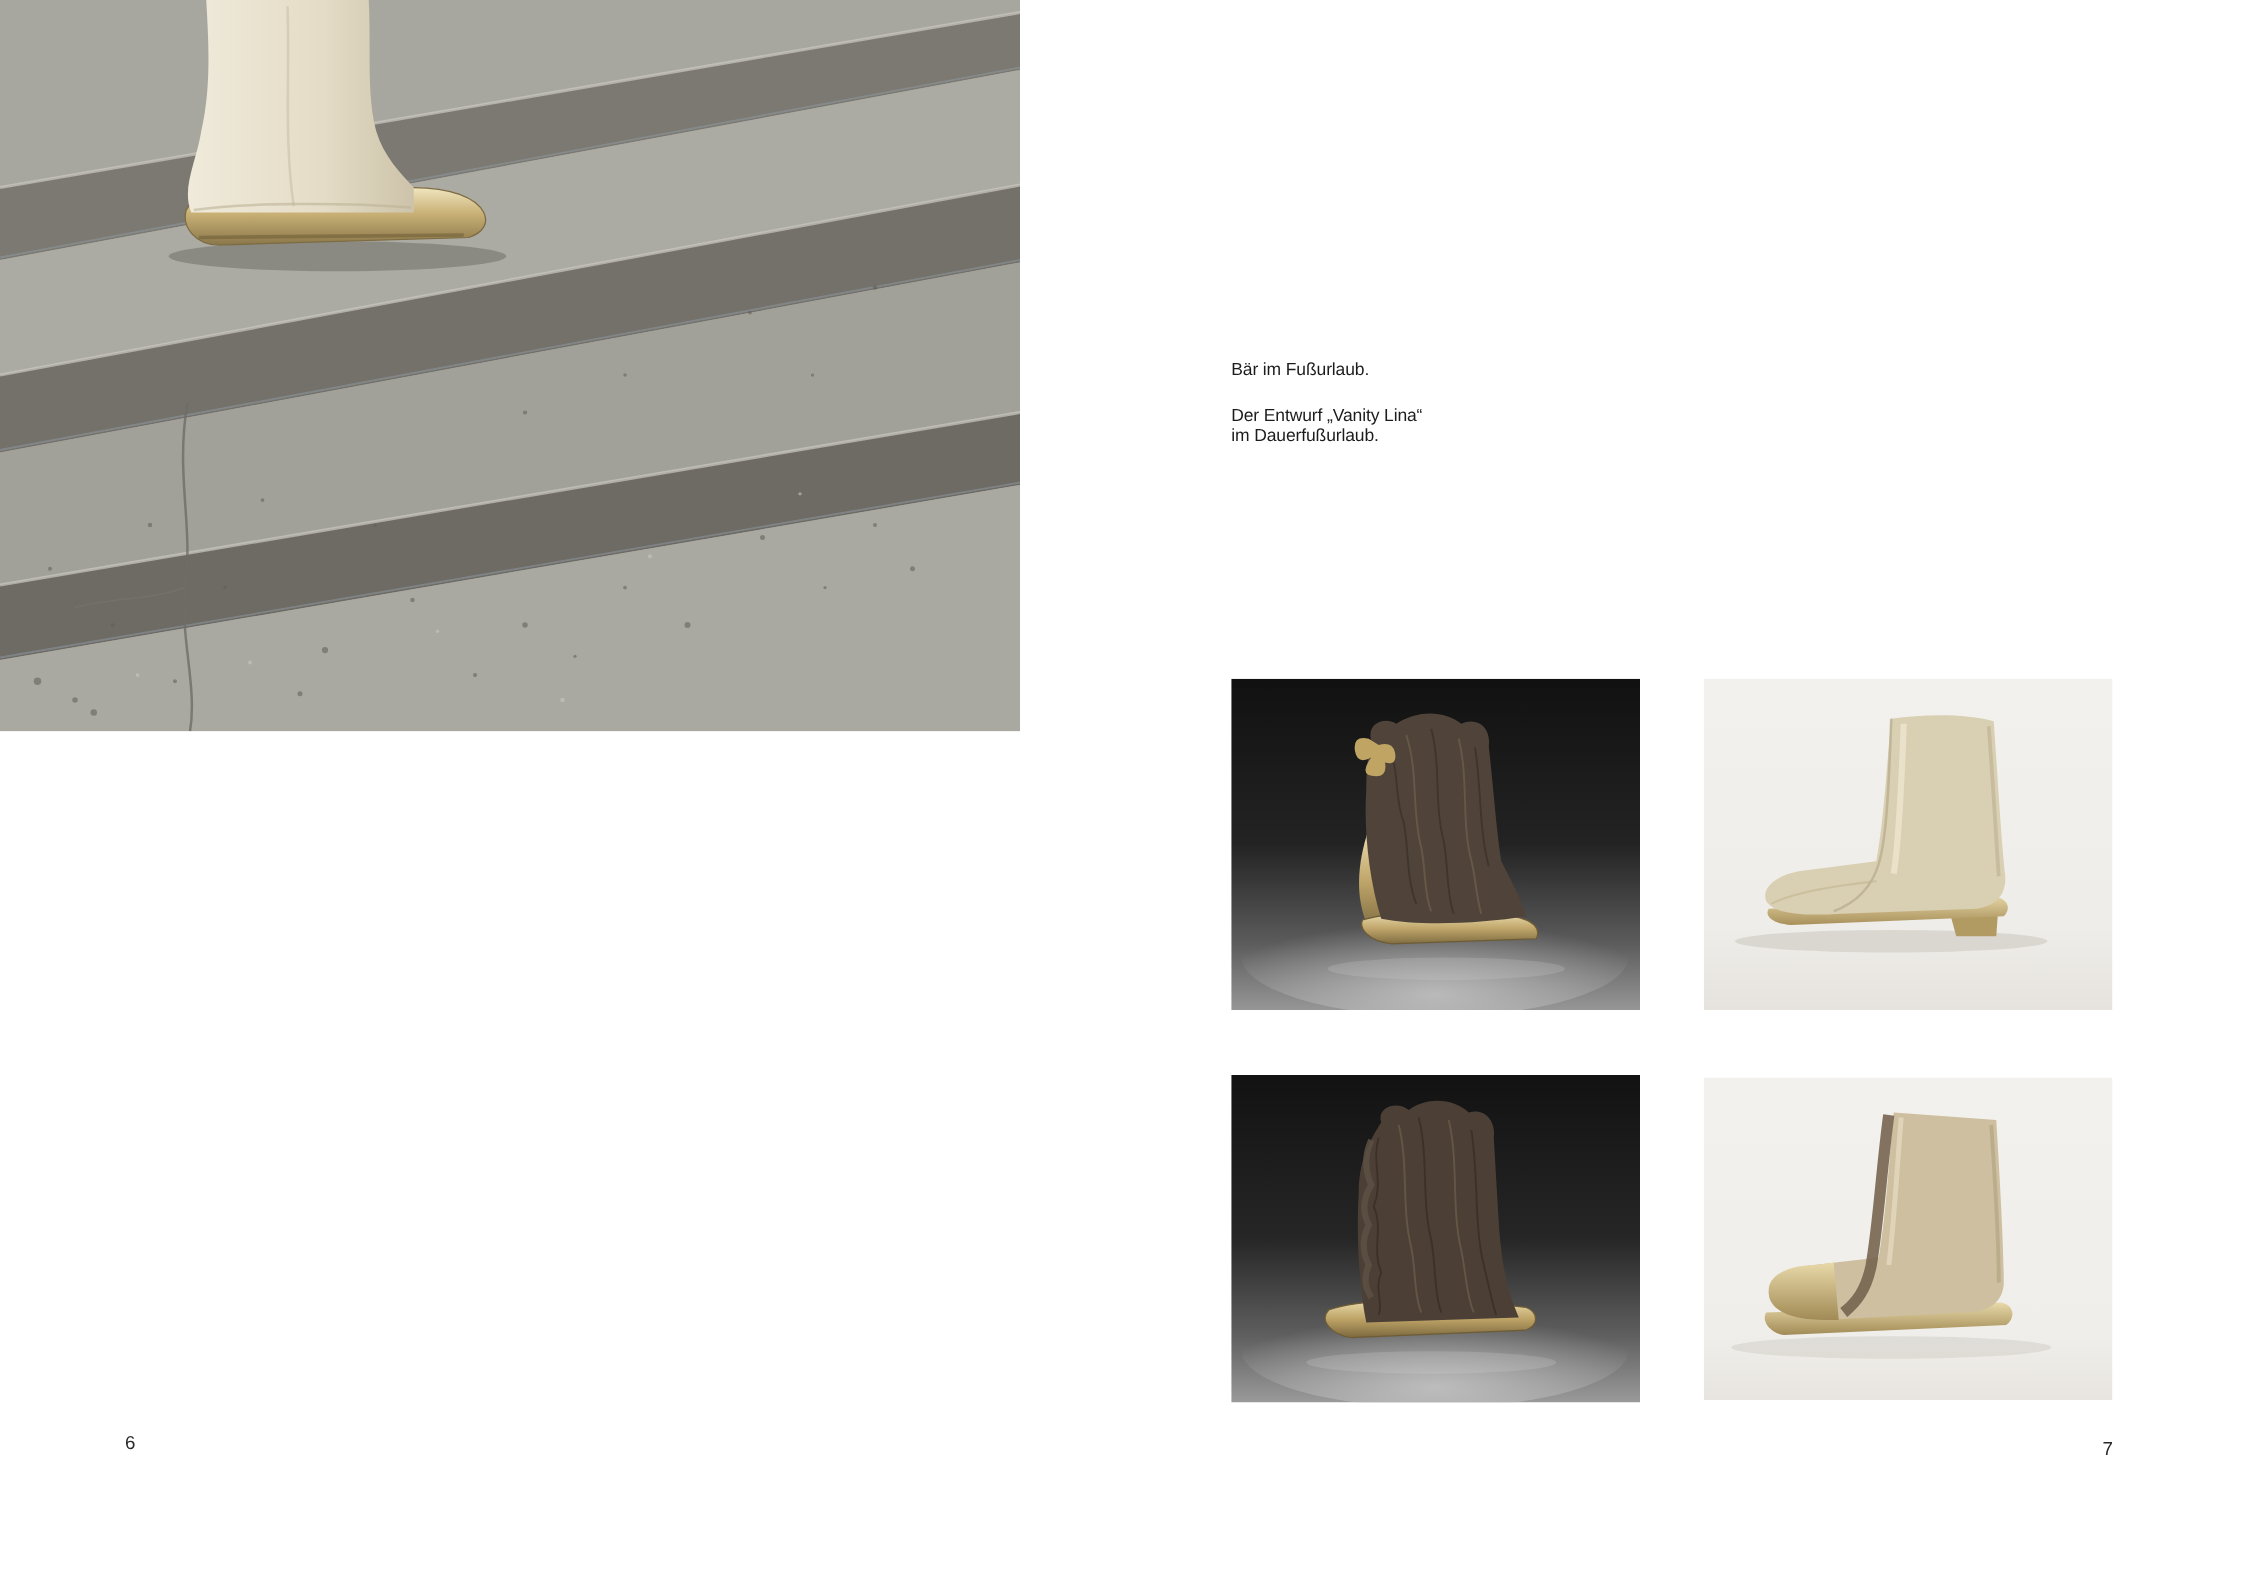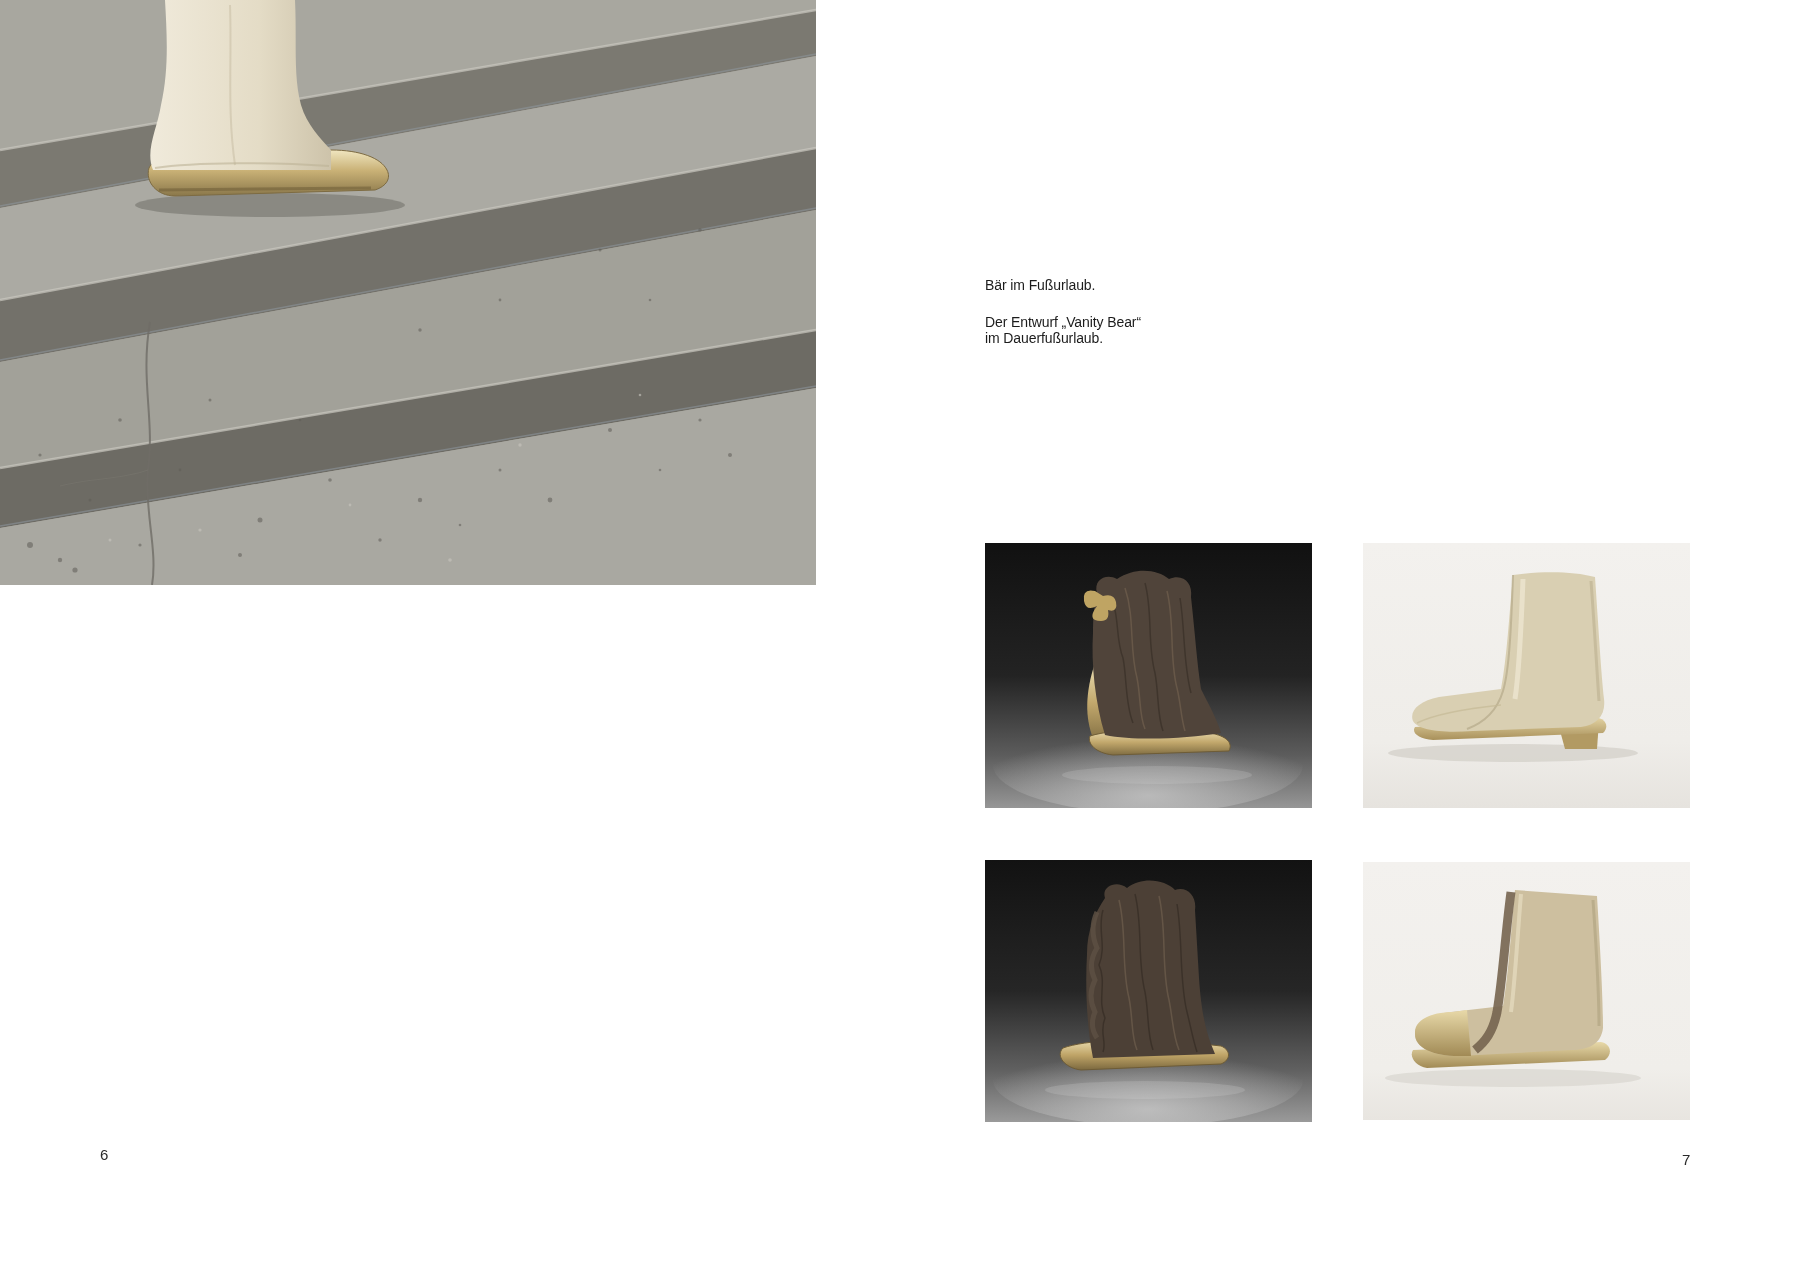--- a/index.html
+++ b/index.html
@@ -19,21 +19,21 @@
   .subtitle{
     position:absolute;left:238px;top:74px;
     font-size:25px;color:#9c9c9c;line-height:27px;white-space:nowrap;
   }
   .subtitle em{font-style:italic;}
   .title-main{
     position:absolute;left:238px;top:101px;
     font-size:25px;font-weight:700;color:#141414;line-height:27px;white-space:nowrap;
   }
   .body-col{
-    position:absolute;top:277px;
+    position:absolute;top:287px;
     font-size:14px;line-height:16.5px;color:#1c1c1c;
     letter-spacing:-0.1px;
   }
   .col-left{left:487px;width:345px;}
   .col-right{left:985px;width:320px;}
   .body-col .line{white-space:nowrap;}
   .gap{height:20px;}
   figure{margin:0;position:absolute;}
   figure svg{display:block;}
   .fig-stairs{left:0;top:540;}
@@ -62,21 +62,21 @@
     <div class="line">nicht größer, hat keine veränderte Haltung. Es sind</div>
     <div class="line">die sich spiegelnden Fenster, die die visuelle Kontur</div>
     <div class="line">eines Absatzschuhes wiedergeben. Das Bewusst-</div>
     <div class="line">sein, die Eigenreflektion steht im Mittelpunkt.</div>
     <div class="line">Sie lächelt verschmitzt.</div>
   </div>
 
   <div class="body-col col-right">
     <div class="line">Bär im Fußurlaub.</div>
     <div class="gap"></div>
-    <div class="line">Der Entwurf „Vanity Bear“</div>
+    <div class="line">Der Entwurf „Vanity Lina“</div>
     <div class="line">im Dauerfußurlaub.</div>
   </div>
 
   <figure class="fig-stairs">
     <svg width="816" height="585" viewBox="0 0 816 585">
       <defs>
         <linearGradient id="goldA" x1="0" y1="0" x2="0" y2="1">
           <stop offset="0" stop-color="#f0e6c0"></stop>
           <stop offset="0.45" stop-color="#c9b176"></stop>
           <stop offset="1" stop-color="#8a774a"></stop>

